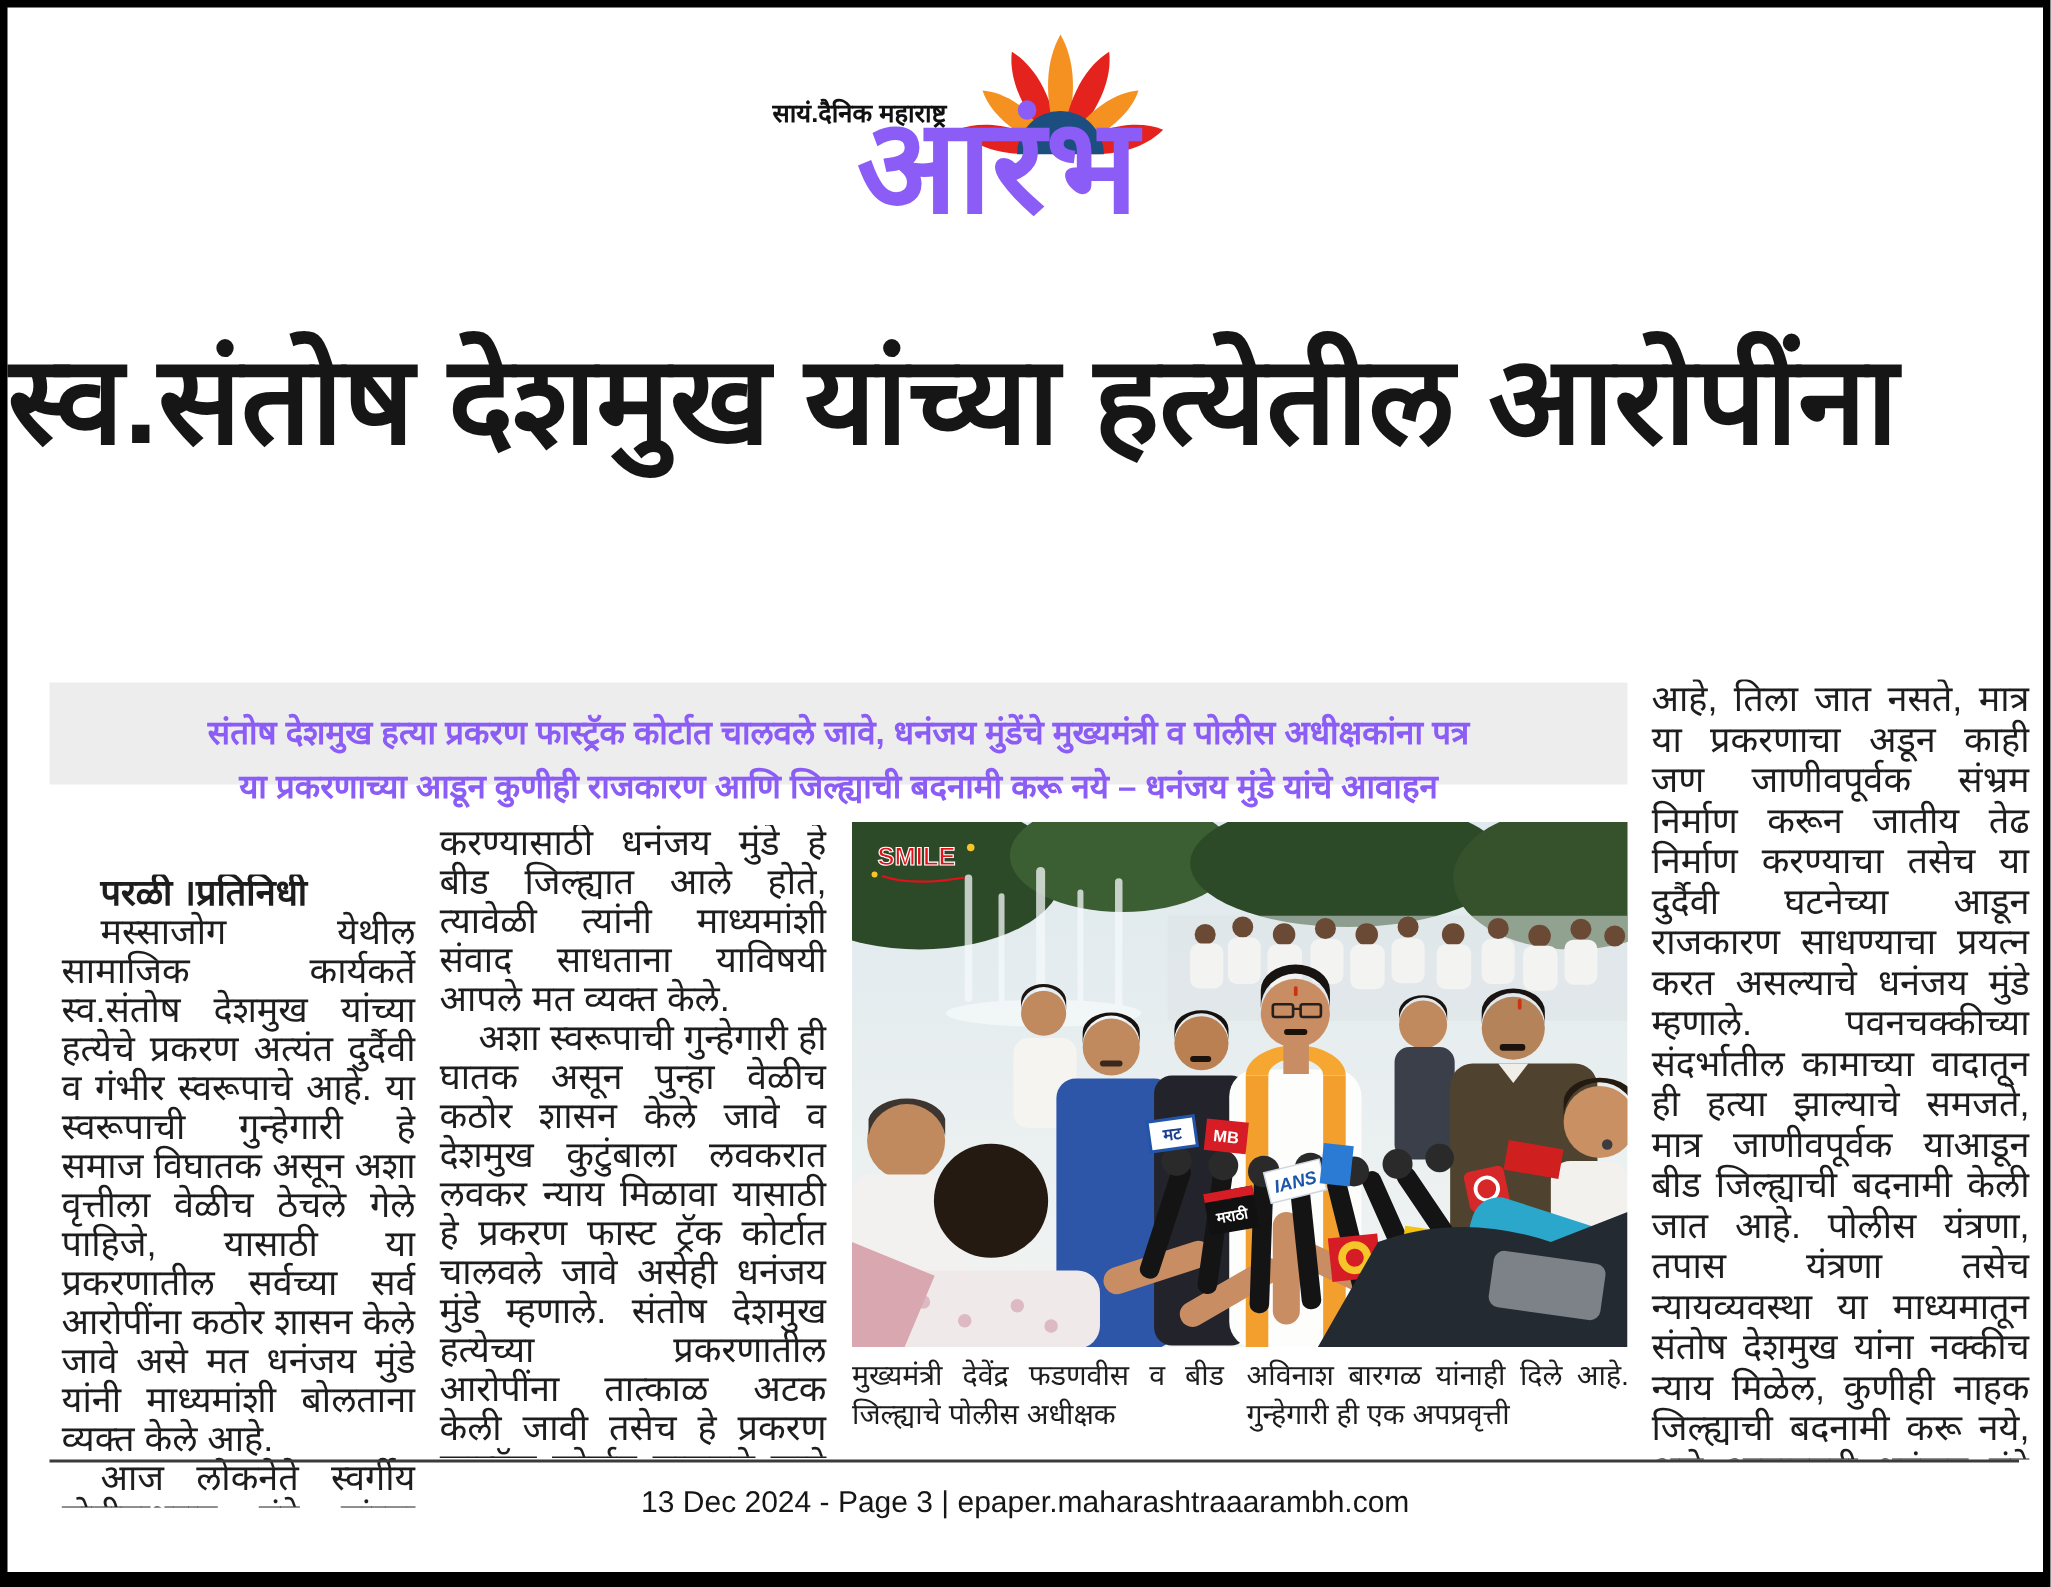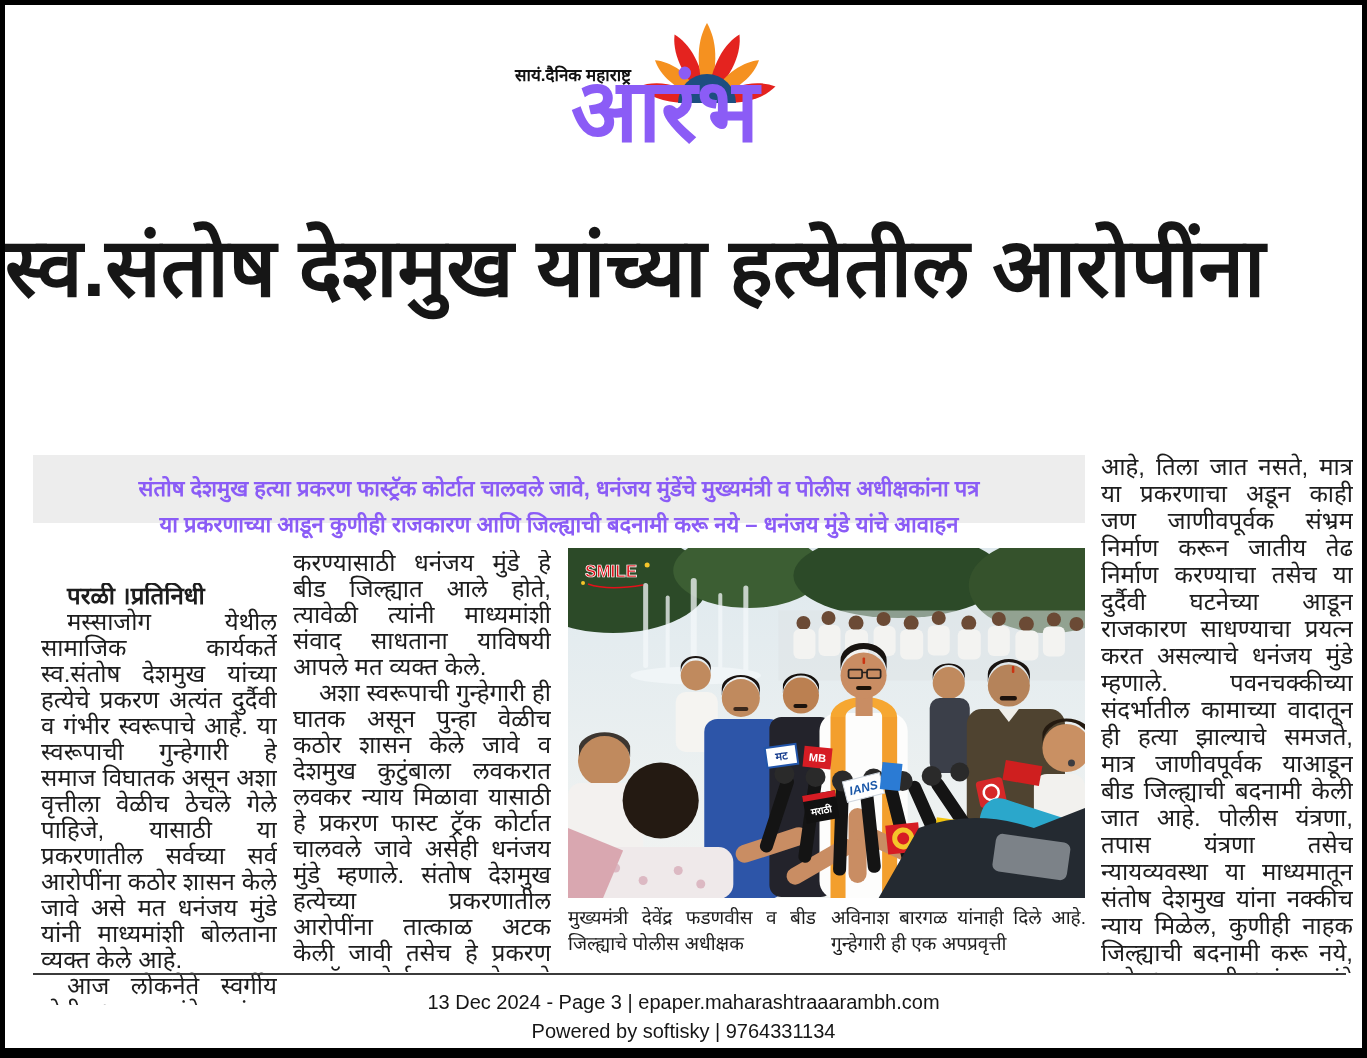--- a/index.html
+++ b/index.html
@@ -295,15 +295,14 @@
 
   <div class="abs caption capL">मुख्यमंत्री देवेंद्र फडणवीस व बीड जिल्ह्याचे पोलीस अधीक्षक</div>
   <div class="abs caption capR">अविनाश बारगळ यांनाही दिले आहे. गुन्हेगारी ही एक अपप्रवृत्ती</div>
 
   <div class="abs bodycol col3">
     <p class="noindent">आहे, तिला जात नसते, मात्र या प्रकरणाचा अडून काही जण जाणीवपूर्वक संभ्रम निर्माण करून जातीय तेढ निर्माण करण्याचा तसेच या दुर्दैवी घटनेच्या आडून राजकारण साधण्याचा प्रयत्न करत असल्याचे धनंजय मुंडे म्हणाले. पवनचक्कीच्या संदर्भातील कामाच्या वादातून ही हत्या झाल्याचे समजते, मात्र जाणीवपूर्वक याआडून बीड जिल्ह्याची बदनामी केली जात आहे. पोलीस यंत्रणा, तपास यंत्रणा तसेच न्यायव्यवस्था या माध्यमातून संतोष देशमुख यांना नक्कीच न्याय मिळेल, कुणीही नाहक जिल्ह्याची बदनामी करू नये, असे आवाहनही धनंजय मुंडे यांनी यावेळी बोलताना केले आहे.</p>
   </div>
 
   <div class="abs rule"></div>
   <div class="abs f1">13 Dec 2024 - Page 3 | epaper.maharashtraaarambh.com</div>
-  <div class="abs f2">Powered by softisky | 9764331134</div>
 
 </div>
 
 </body></html>

